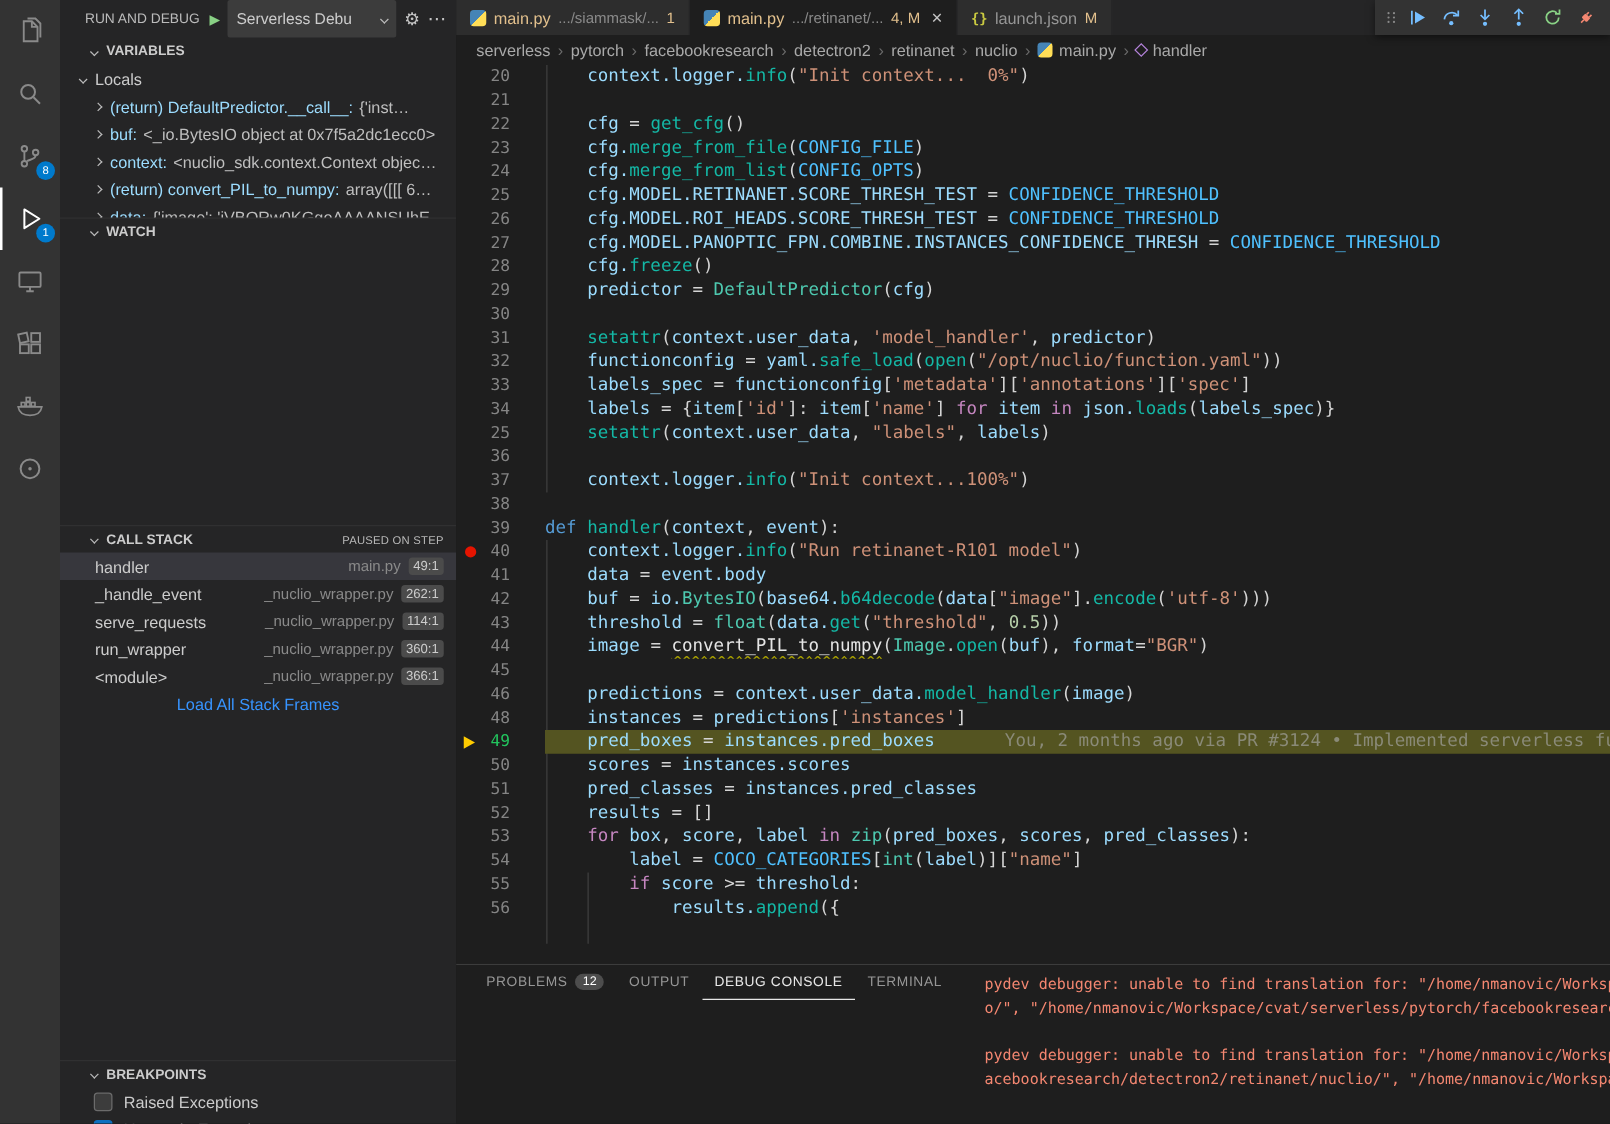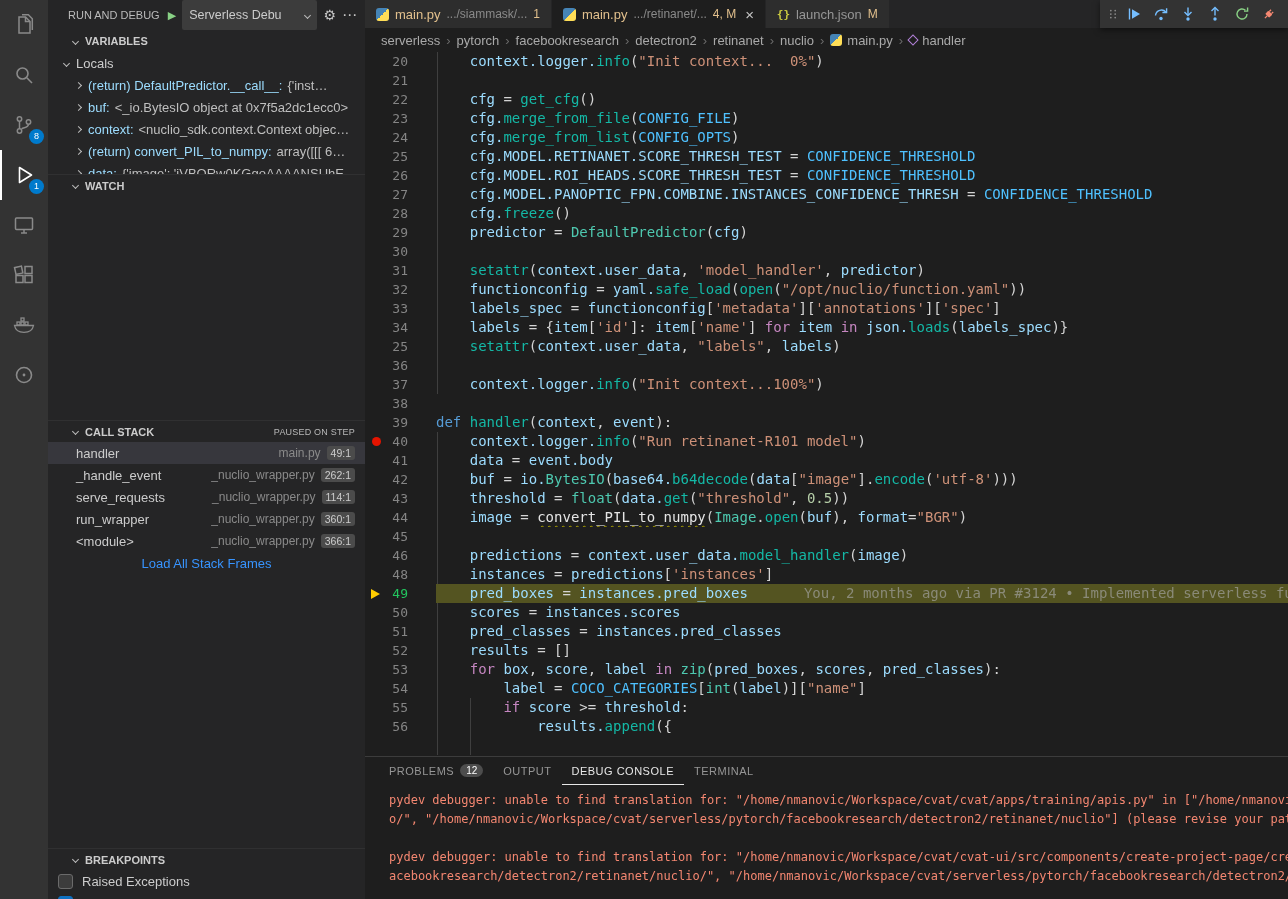--- a/index.html
+++ b/index.html
@@ -39,21 +39,21 @@
 .var-name{color:#9cdcfe;margin-right:5px;}
 .var-value{color:#bfbfbf;}
 .watch-body{height:224px;flex-shrink:0;}
 .cs-row{height:22px;display:flex;align-items:center;padding:0 10px 0 28px;gap:6px;cursor:pointer;}
 .cs-row.selected{background:#37373d;}
 .cs-name{color:#ccc;}
 .cs-file{color:#8a8a8a;margin-left:auto;font-size:12px;}
 .cs-pos{background:#4b4b4b;color:#ccc;font-size:10.5px;border-radius:3px;padding:1px 4px;flex-shrink:0;}
 .load-link{height:22px;display:flex;align-items:center;justify-content:center;color:#3794ff;cursor:pointer;flex-shrink:0;}
 .bp-section{margin-top:auto;height:51px;overflow:hidden;flex-shrink:0;}
-.bp-row{height:22px;display:flex;align-items:center;padding-left:10px;gap:9px;cursor:pointer;}
+.bp-row{height:22px;display:flex;align-items:center;padding-left:27px;gap:9px;cursor:pointer;}
 .cb{width:15px;height:15px;border:1px solid #6b6b6b;border-radius:3px;background:#3c3c3c;display:flex;
   align-items:center;justify-content:center;font-size:10px;color:#fff;flex-shrink:0;cursor:pointer;}
 .cb.checked{background:#0e70c0;border-color:#0e70c0;}
 .bp-label{color:#ccc;}
 
 
 .main{flex:1;display:flex;flex-direction:column;min-width:0;}
 .tabbar{height:28px;background:#252526;display:flex;position:relative;flex-shrink:0;}
 .tab{display:flex;align-items:center;gap:6px;padding:0 11px;background:#2d2d2d;border-right:1px solid #252526;
   color:#969696;cursor:pointer;white-space:nowrap;}
@@ -89,21 +89,21 @@
 .cur-arrow{position:absolute;left:6px;top:4.5px;width:0;height:0;border-left:9px solid #ffcc00;
   border-top:5px solid transparent;border-bottom:5px solid transparent;}
 .lcontent{flex:1;overflow:hidden;white-space:pre;}
 .cline.current .lcontent{background:#545421;}
 .blame{color:#8a8a78;padding-left:56px;}
 .tk-p{color:#d4d4d4}.tk-k{color:#c586c0}.tk-b{color:#569cd6}.tk-f{color:#14b8a6}.tk-v{color:#9cdcfe}
 .tk-s{color:#ce9178}.tk-n{color:#b5cea8}.tk-c{color:#4fc1ff}.tk-t{color:#4ec9b0}
 .tk-w{color:#e5e5e5;text-decoration:underline wavy #a8a000 1px;text-underline-offset:3px;}
 
 
-.panel{height:143px;border-top:1px solid #3c3c3c;background:#1e1e1e;display:flex;flex-direction:column;flex-shrink:0;}
+.panel{height:128px;border-top:1px solid #3c3c3c;background:#1e1e1e;display:flex;flex-direction:row;flex-shrink:0;}
 .panel-tabs{height:28px;display:flex;align-items:stretch;padding-left:14px;flex-shrink:0;}
 .ptab{display:flex;align-items:center;gap:6px;padding:0 10px;font-size:11px;color:#969696;
   letter-spacing:.5px;cursor:pointer;border-bottom:1px solid transparent;}
 .ptab.active{color:#e7e7e7;border-bottom-color:#e7e7e7;}
 .pbadge{background:#4d4d4d;color:#fff;border-radius:8px;padding:1px 6px;font-size:10px;letter-spacing:0;}
 .console{flex:1;overflow:hidden;padding:6px 0 0 24px;font-family:"DejaVu Sans Mono","Liberation Mono",monospace;
   font-size:12px;line-height:19px;color:#f48771;white-space:pre;cursor:text;}
 </style>
 </head>
 <body>

